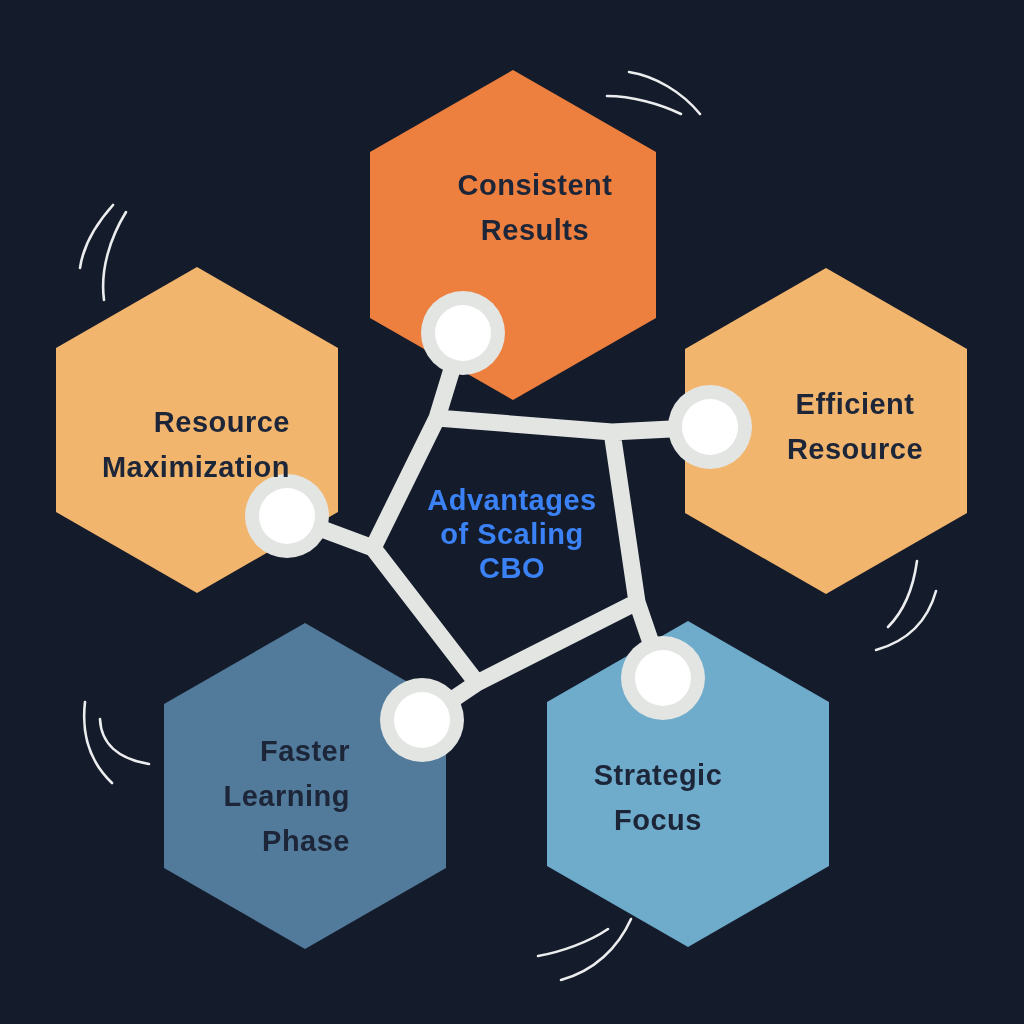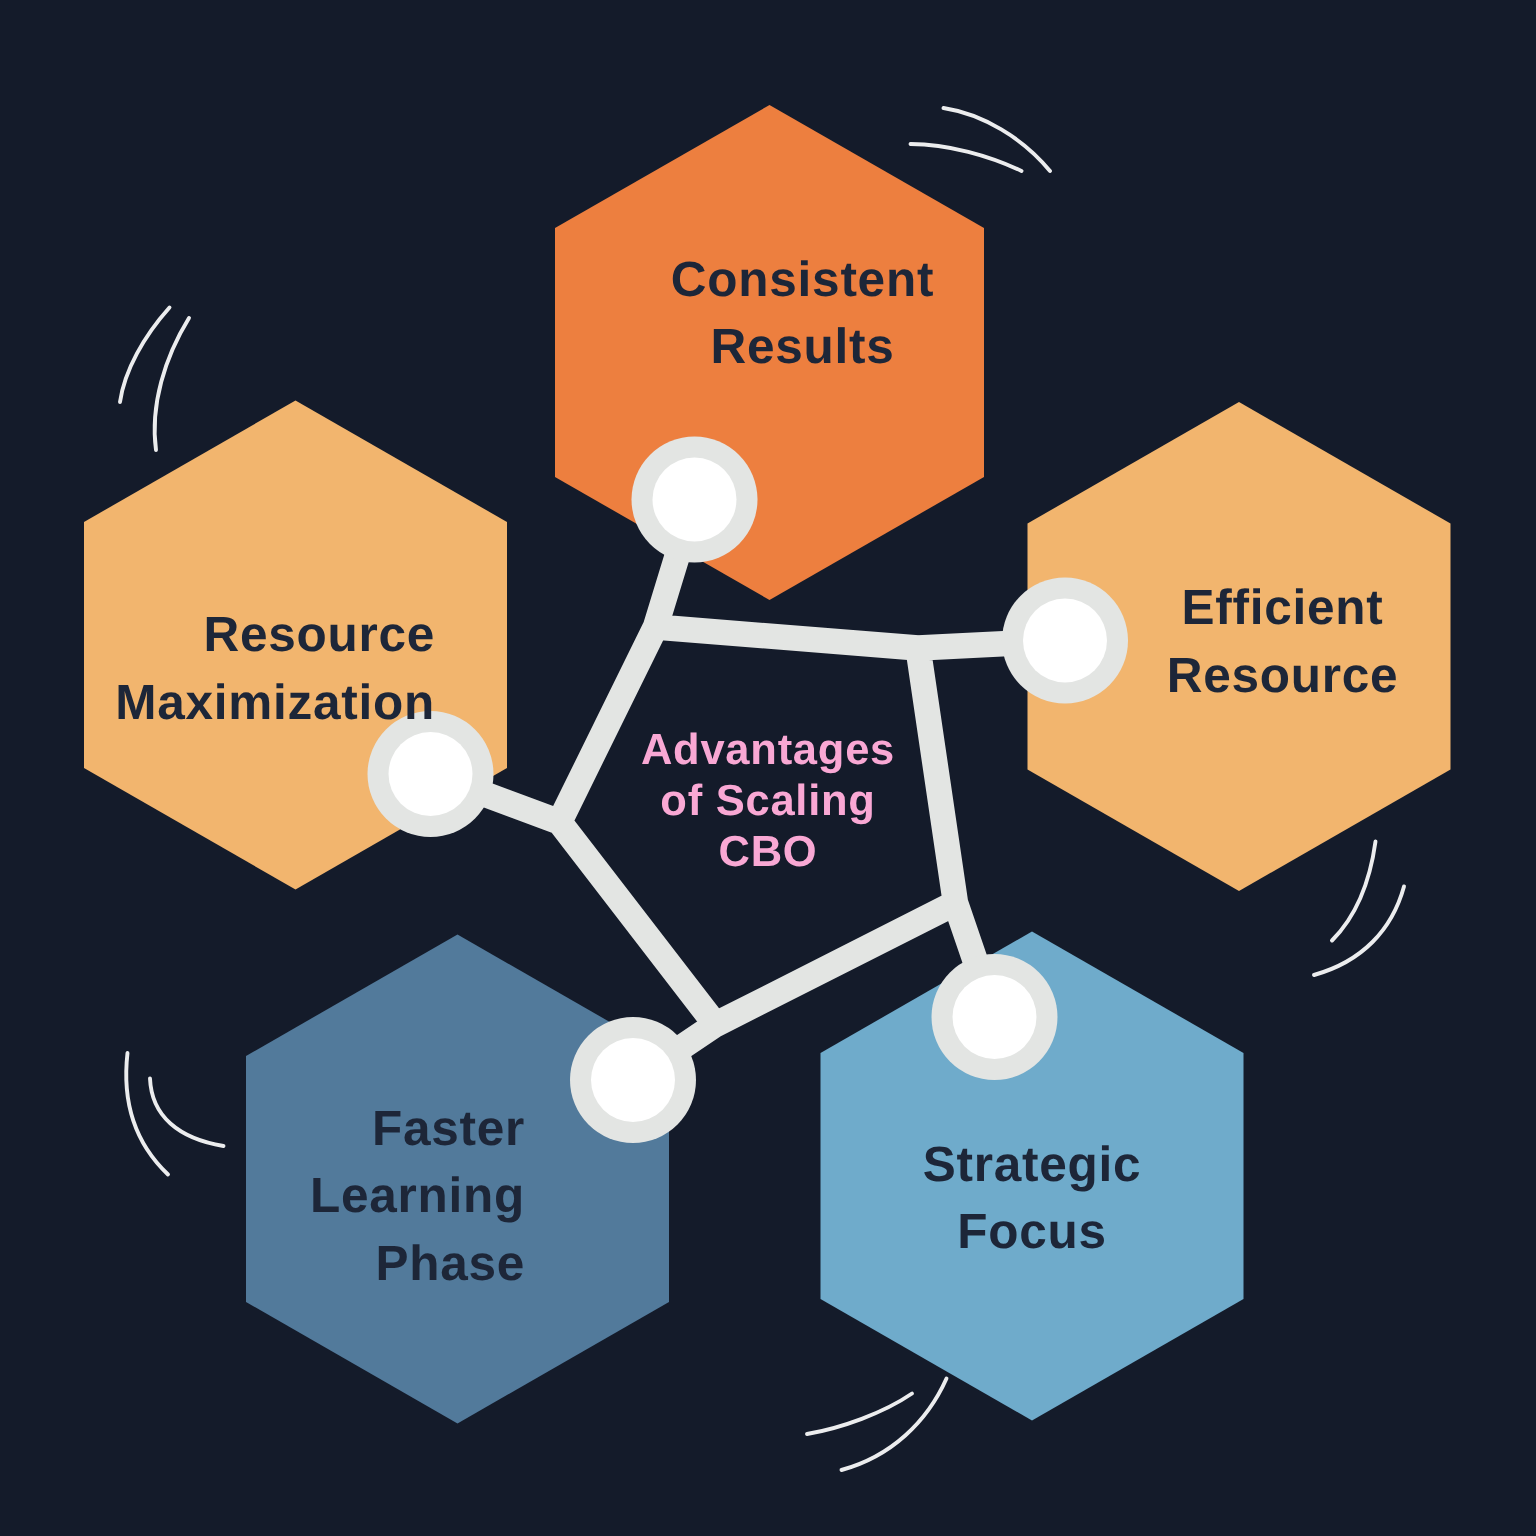--- a/index.html
+++ b/index.html
@@ -7,42 +7,42 @@
     position: relative;
     width: 1024px;
     height: 1024px;
     overflow: hidden;
     font-family: "Liberation Sans", "DejaVu Sans", sans-serif;
   }
   #diagram-svg { position: absolute; left: 0; top: 0; width: 1024px; height: 1024px; }
   .label {
     position: absolute;
     font-weight: 700;
-    font-size: 33px;
+    font-size: 29px;
     line-height: 45px;
     white-space: pre-line;
     color: #1D2638;
     letter-spacing: 0.5px;
   }
   .align-center { text-align: center; }
   .align-right  { text-align: right; }
   #lbl-consistent { left: 385px; top: 163px; width: 300px; }
   #lbl-efficient  { left: 705px; top: 382px; width: 300px; }
   #lbl-resource   { left: 30px;  top: 364px; width: 260px; margin-top: 36px; }
   #lbl-faster     { left: 90px;  top: 729px; width: 260px; }
-  #lbl-strategic  { left: 538px; top: 753px; width: 300px; }
+  #lbl-strategic  { left: 508px; top: 753px; width: 300px; }
   #center-title {
     position: absolute;
     left: 362px; top: 483px; width: 300px;
     font-weight: 700;
     font-size: 29px;
     line-height: 34px;
     white-space: pre-line;
     text-align: center;
-    color: #f9a8d4;
+    color: #3b82f6;
     letter-spacing: 0.5px;
   }
   .connector-path { fill: none; stroke-width: 17px; stroke-linejoin: round; }
   .swoosh { fill: none; stroke-width: 2.6px; stroke-linecap: round; opacity: 0.92; }
 </style>
 </head>
 <body>
 
 <div id="canvas">
 

